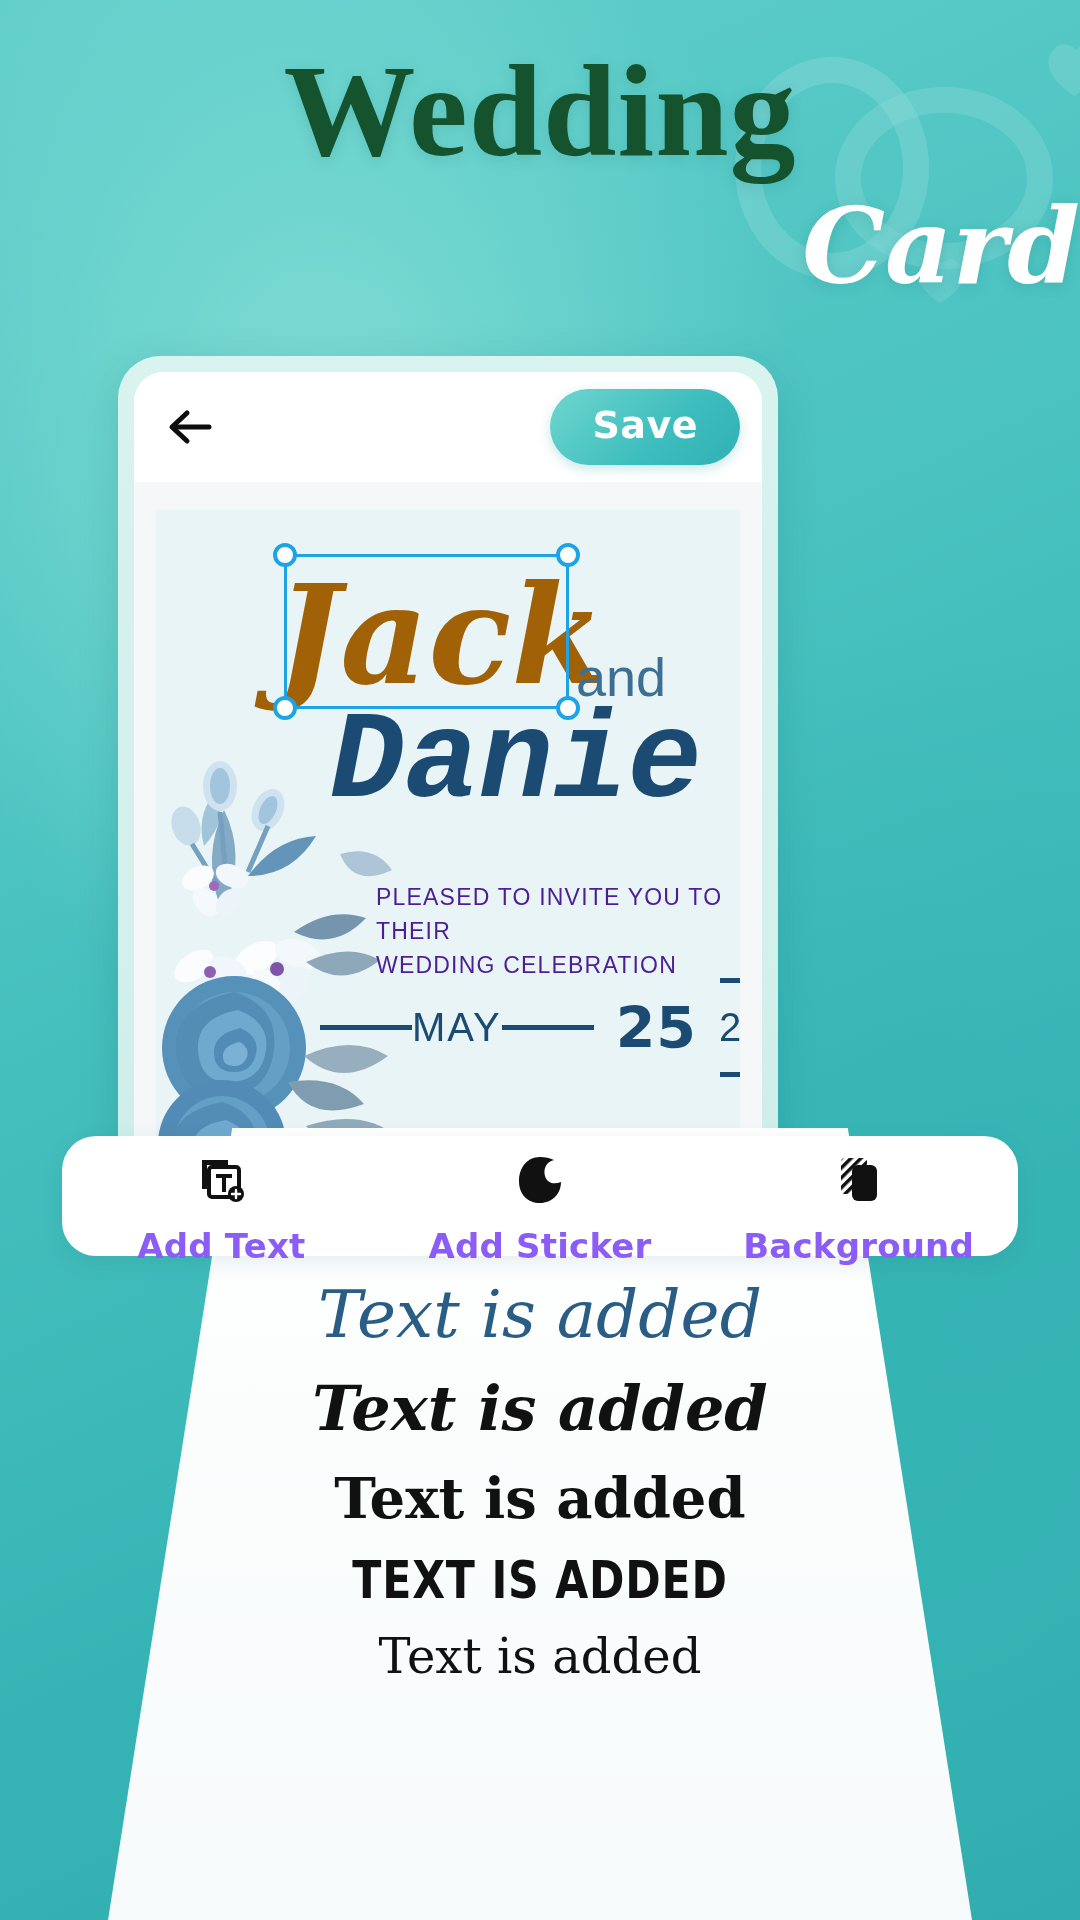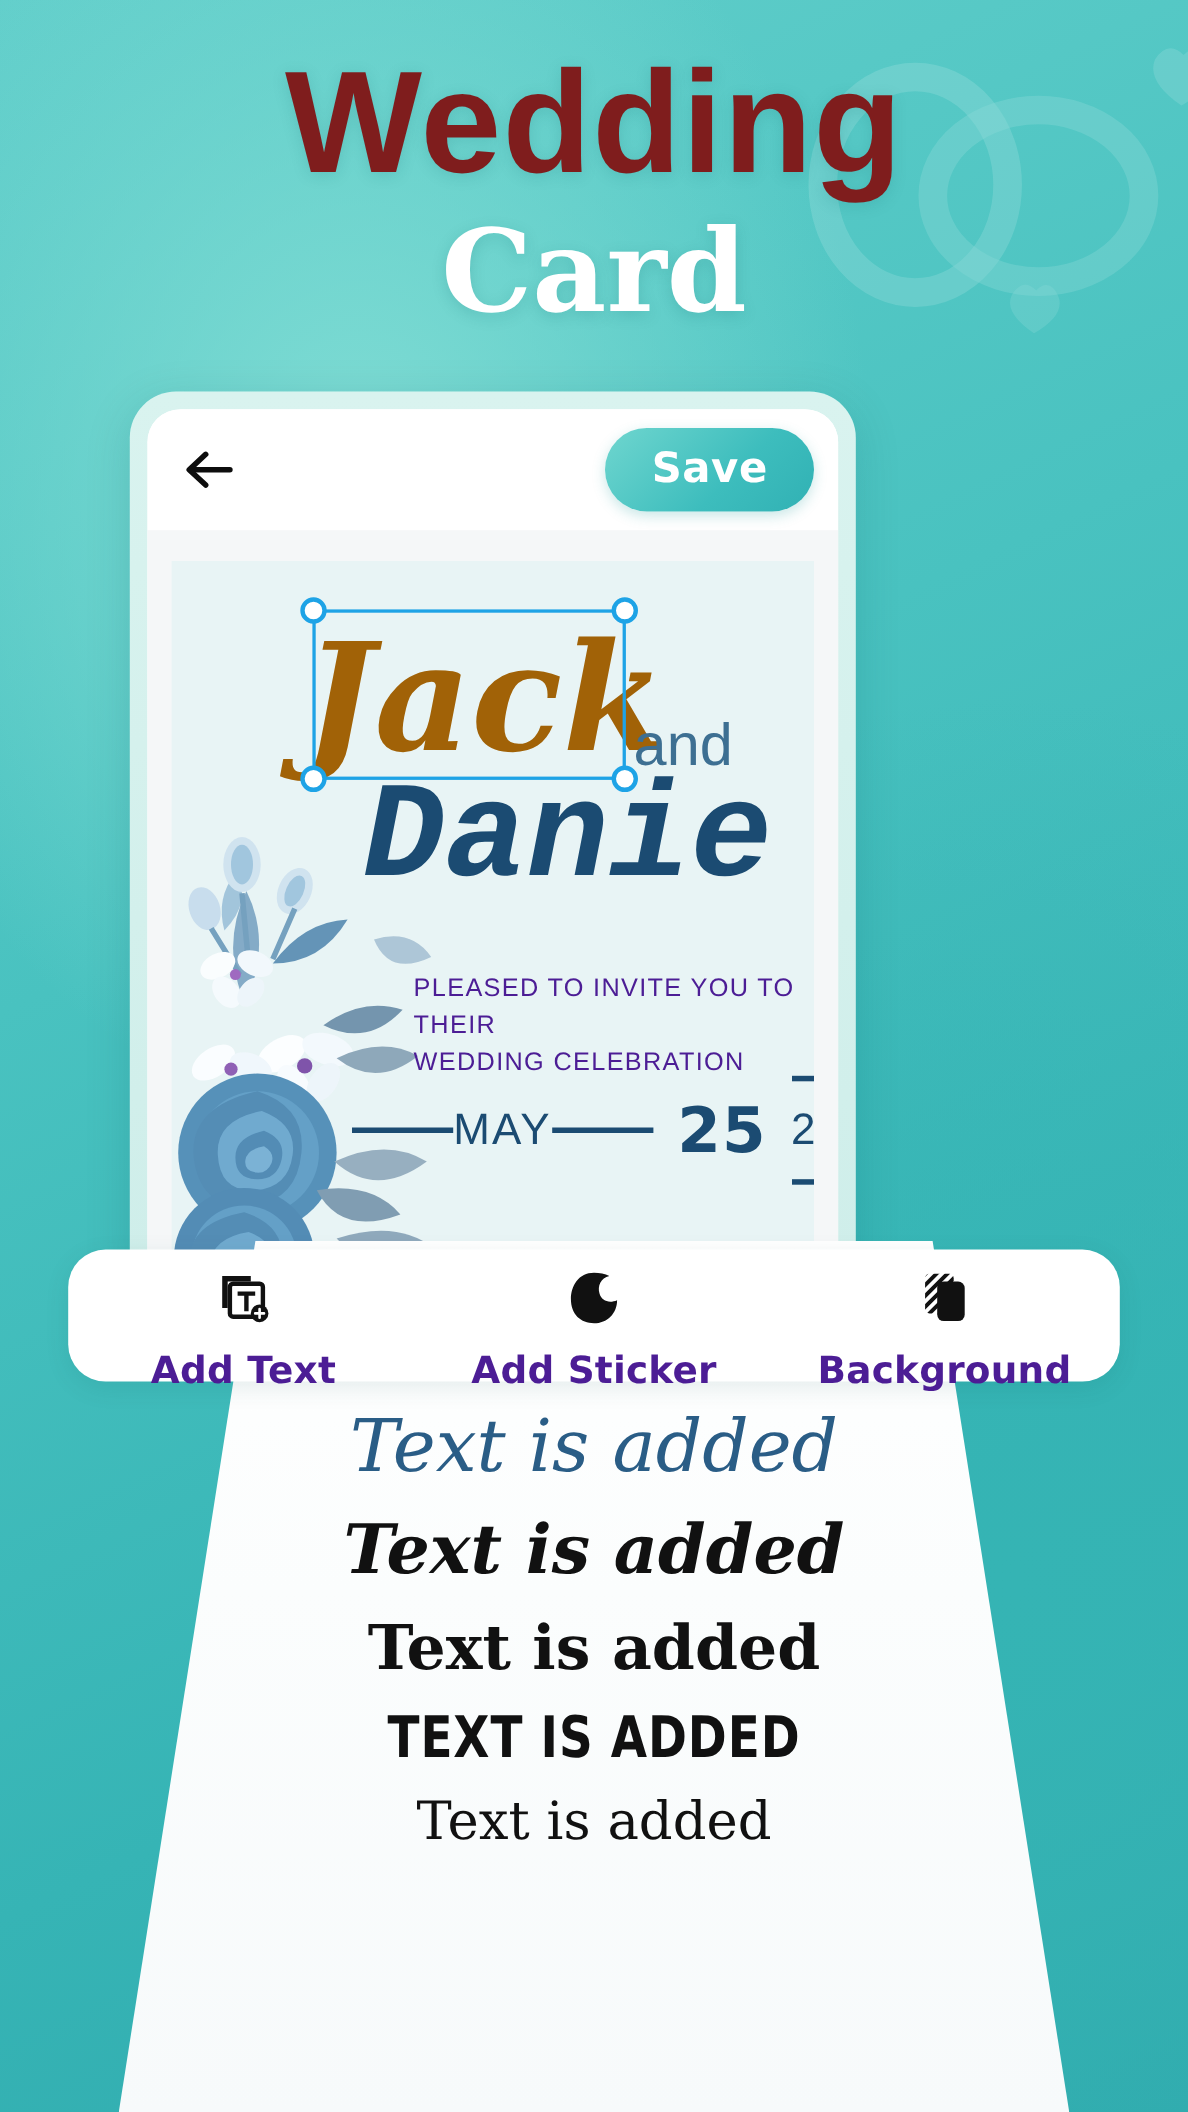--- a/index.html
+++ b/index.html
@@ -24,37 +24,39 @@
     opacity:.30;
   }
   #bg-rings svg { width:100%; height:100%; display:block; }
 
   
   .title-wrap {
     position:absolute; top:0; left:0; width:1080px; height:330px;
     text-align:center; z-index:4; pointer-events:none;
   }
   #title-main {
-    font-family:Liberation Sans, sans-serif;
+    font-family:Liberation Serif, serif;
     font-weight:700;
     font-size:132px;
     line-height:150px;
-    color:#7f1d1d;
+    color:#14532d;
     letter-spacing:1px;
     margin-top:36px;
     text-shadow:0 3px 14px rgba(20,110,110,.18);
   }
   #title-sub {
     font-family:"DejaVu Serif", serif;
+    font-style:italic;
     font-weight:700;
     font-size:104px;
     line-height:110px;
     color:#ffffff;
     margin-top:6px;
     text-shadow:0 3px 14px rgba(20,110,110,.2);
+    text-align:right;
   }
 
   
   #phone {
     position:absolute;
     left:118px; top:356px;
     width:660px; height:800px;
     background:linear-gradient(180deg,#d9f3ef 0%, #cfeeea 100%);
     border-radius:42px 42px 0 0;
     padding:16px 16px 0 16px;
@@ -223,21 +225,21 @@
   .tool {
     display:flex; flex-direction:column; align-items:center;
     cursor:pointer; width:260px;
   }
   .tool-icon { height:52px; display:flex; align-items:center; justify-content:center; }
   .tool-icon svg { display:block; }
   .tool-label {
     margin-top:20px;
     font-family:"DejaVu Sans", sans-serif;
     font-size:34px; font-weight:700;
-    color:#4c1d95;
+    color:#8b5cf6;
     letter-spacing:.2px;
   }
 
   
   #font-list {
     position:absolute; left:0; top:1268px; width:1080px;
     z-index:7;
     text-align:center;
   }
   .font-sample {

